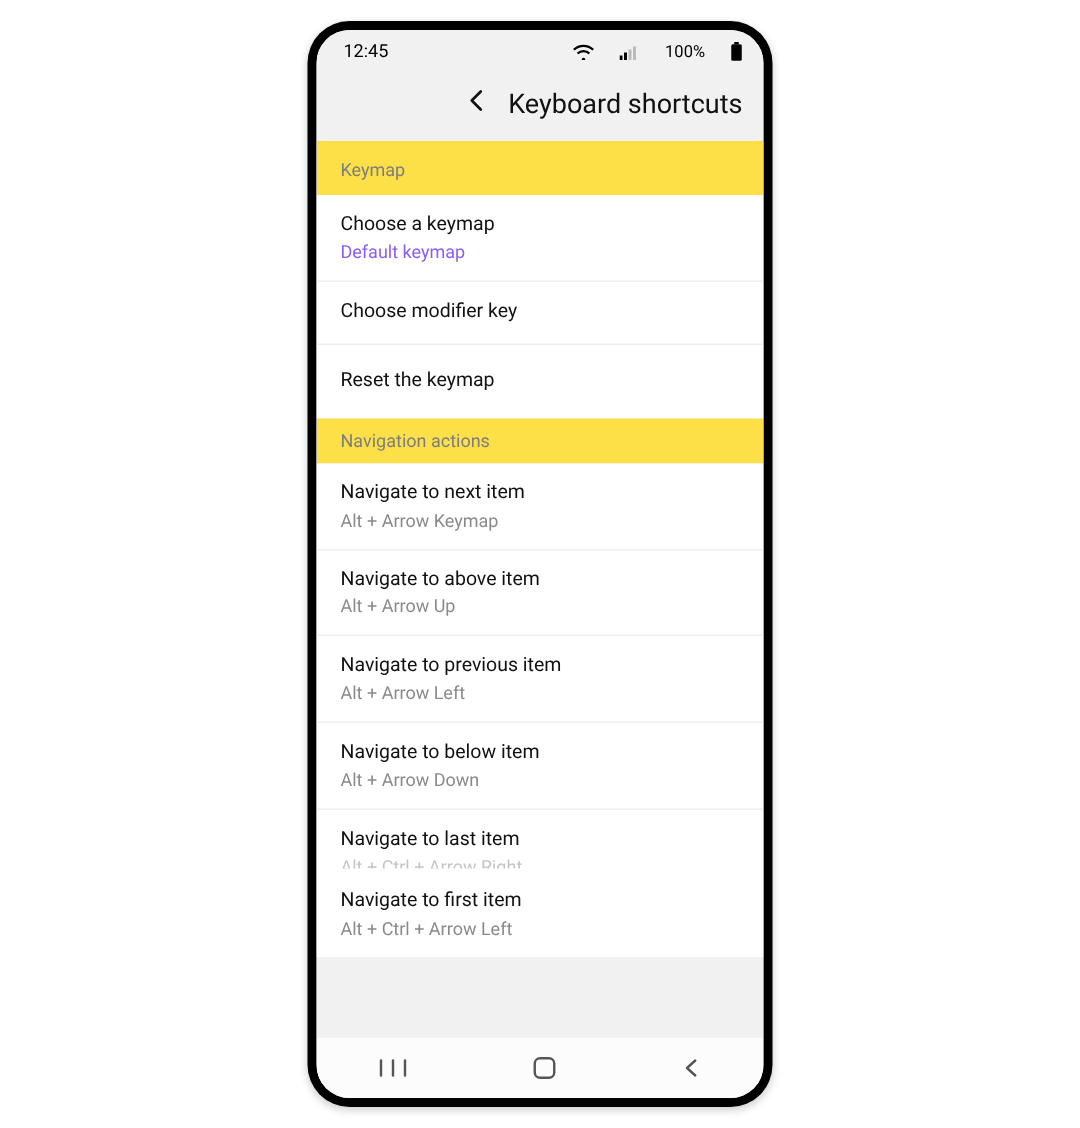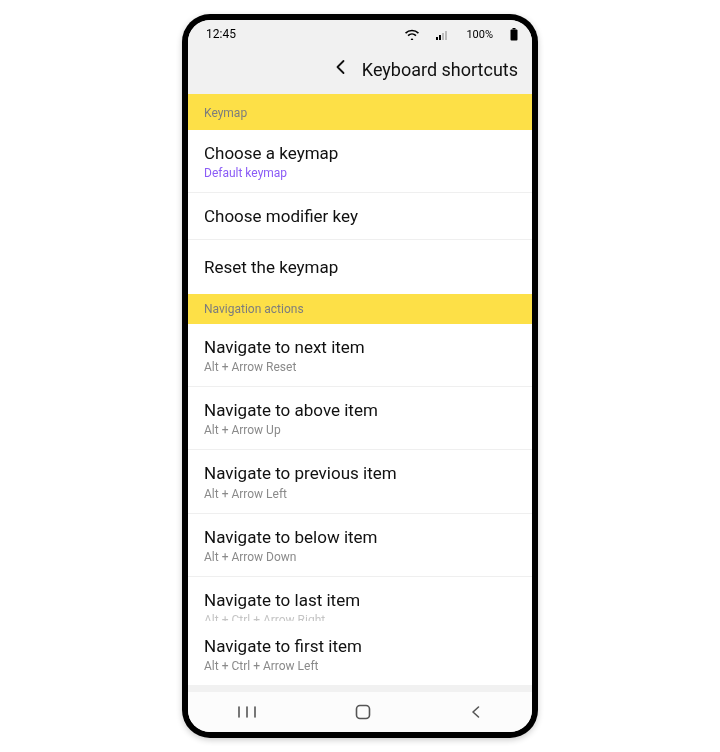--- a/index.html
+++ b/index.html
@@ -6,21 +6,21 @@
     body {
       width: 720px;
       height: 752px;
       display: flex;
       align-items: center;
       justify-content: center;
       background: #fff;
       font-family: -apple-system, "Segoe UI", Roboto, Arial, sans-serif;
     }
     .phone-frame {
-      width: 356px;
+      width: 310px;
       height: 724px;
       background: #000;
       border-radius: 28px;
       padding: 6px;
       position: relative;
       box-shadow: 0 2px 6px rgba(0,0,0,0.2);
     }
     .screen {
       width: 100%;
       height: 100%;
@@ -72,21 +72,21 @@
     }
     .section-body {
       background: #fff;
     }
     .row {
       padding: 12px 16px 12px 16px;
       border-bottom: 1px solid #efefef;
     }
     .row:last-child { border-bottom: none; }
     .row-title {
-      font-size: 17px;
+      font-size: 13px;
       color: #111;
       line-height: 1.3;
     }
     .row-sub {
       font-size: 12px;
       color: #8a8a8a;
       margin-top: 2px;
     }
     .row-sub.link {
       color: #8b5cf6;
@@ -156,21 +156,21 @@
         </div>
         <div class="row" style="padding-top:16px;padding-bottom:16px;">
           <div class="row-title">Reset the keymap</div>
         </div>
       </div>
 
       <div class="section-header tight">Navigation actions</div>
       <div class="section-body">
         <div class="row">
           <div class="row-title">Navigate to next item</div>
-          <div class="row-sub">Alt + Arrow Reset</div>
+          <div class="row-sub">Alt + Arrow Keymap</div>
         </div>
         <div class="row">
           <div class="row-title">Navigate to above item</div>
           <div class="row-sub">Alt + Arrow Up</div>
         </div>
         <div class="row">
           <div class="row-title">Navigate to previous item</div>
           <div class="row-sub">Alt + Arrow Left</div>
         </div>
         <div class="row">

